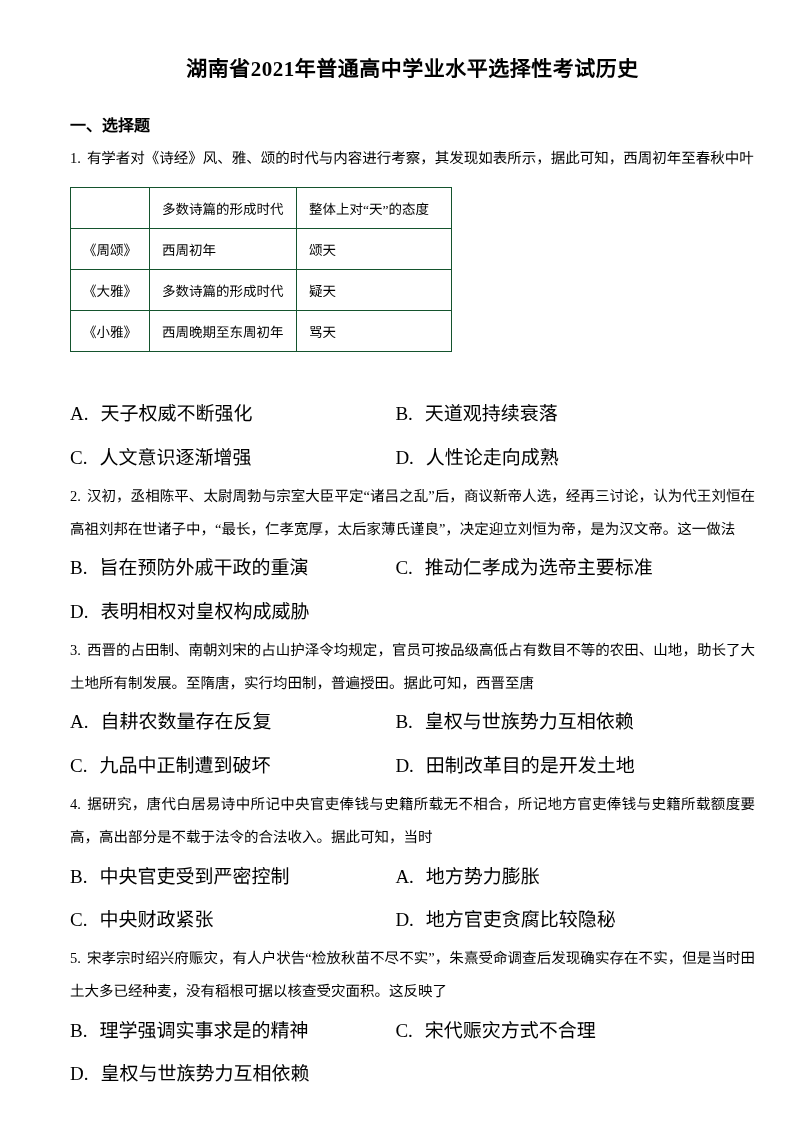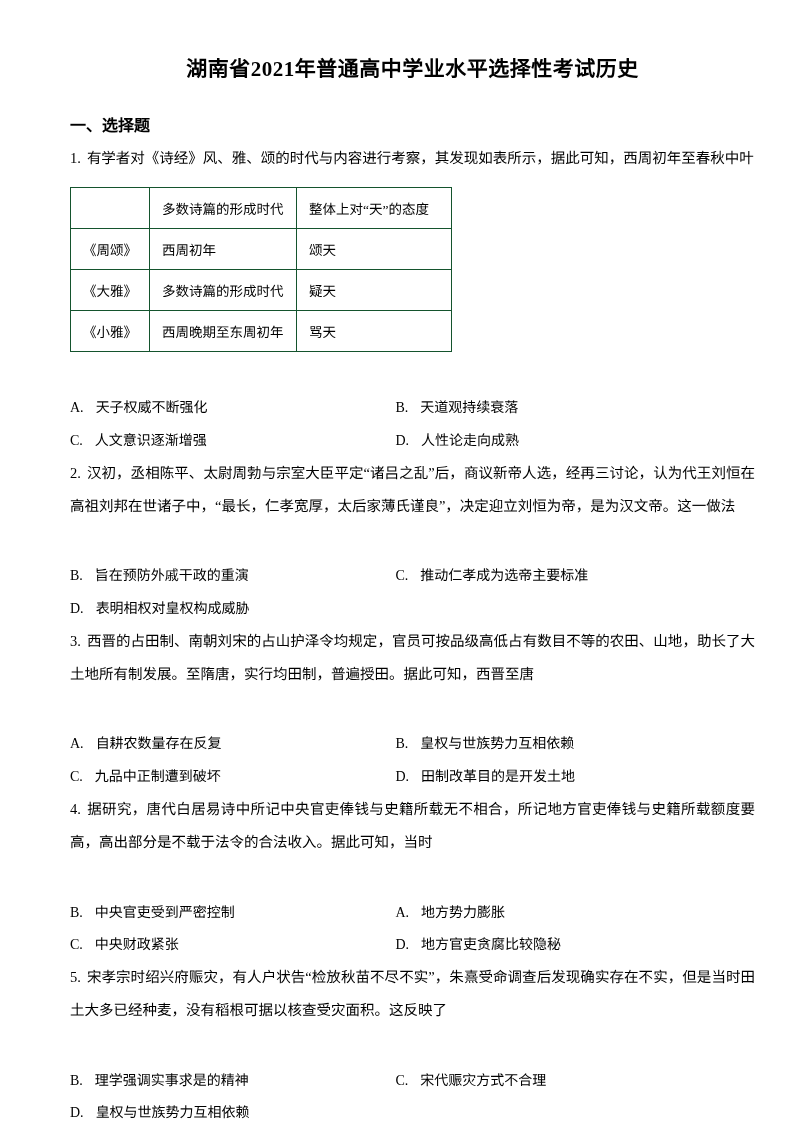--- a/index.html
+++ b/index.html
@@ -54,23 +54,22 @@
     height: 20px;
     text-align: left;
     white-space: nowrap;
   }
   table.qtable td.c1 { width: 48px; }
   table.qtable td.c2 { width: 122px; }
   table.qtable td.c3 { width: 130px; }
   .options {
     display: grid;
     grid-template-columns: 47.5% 52.5%;
-    font-size: 14px;
+    font-size: 19px;
     line-height: 2.3;
-    margin-top: 37px;
   }
   .option .olabel {
     margin-right: 12px;
   }
   .footer {
     position: absolute;
     left: 0;
     right: 0;
     bottom: 35px;
     text-align: center;

